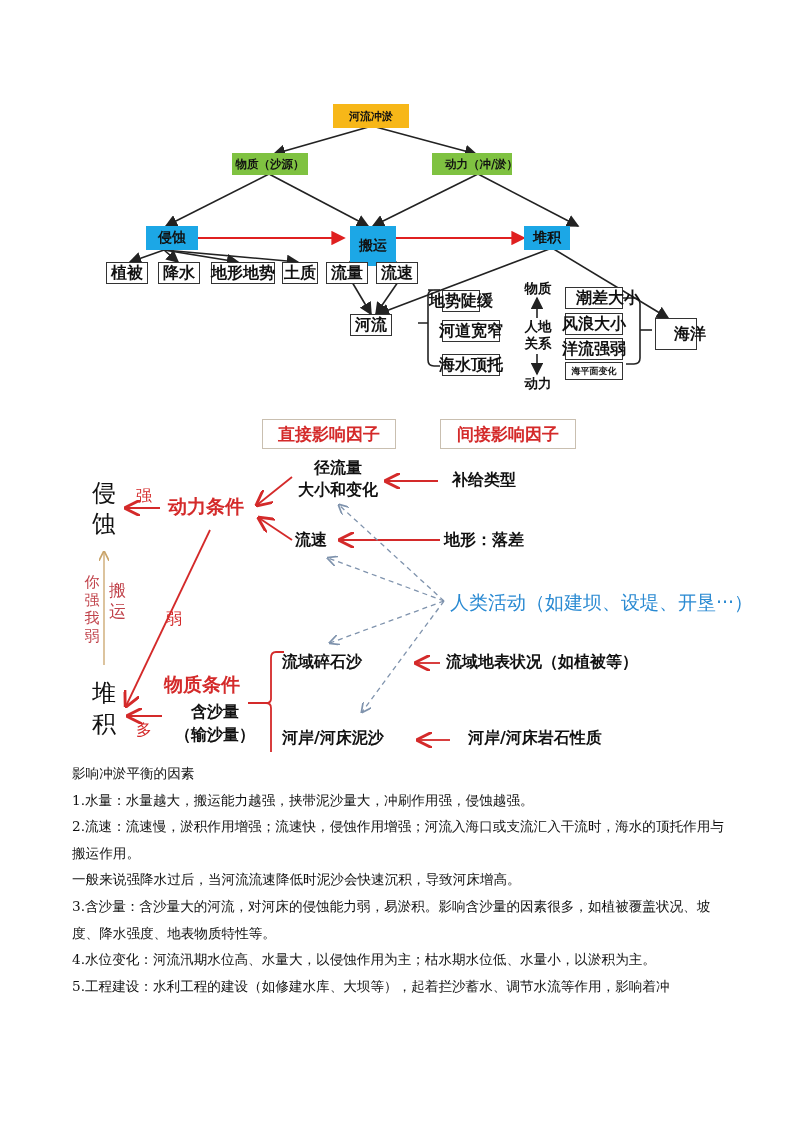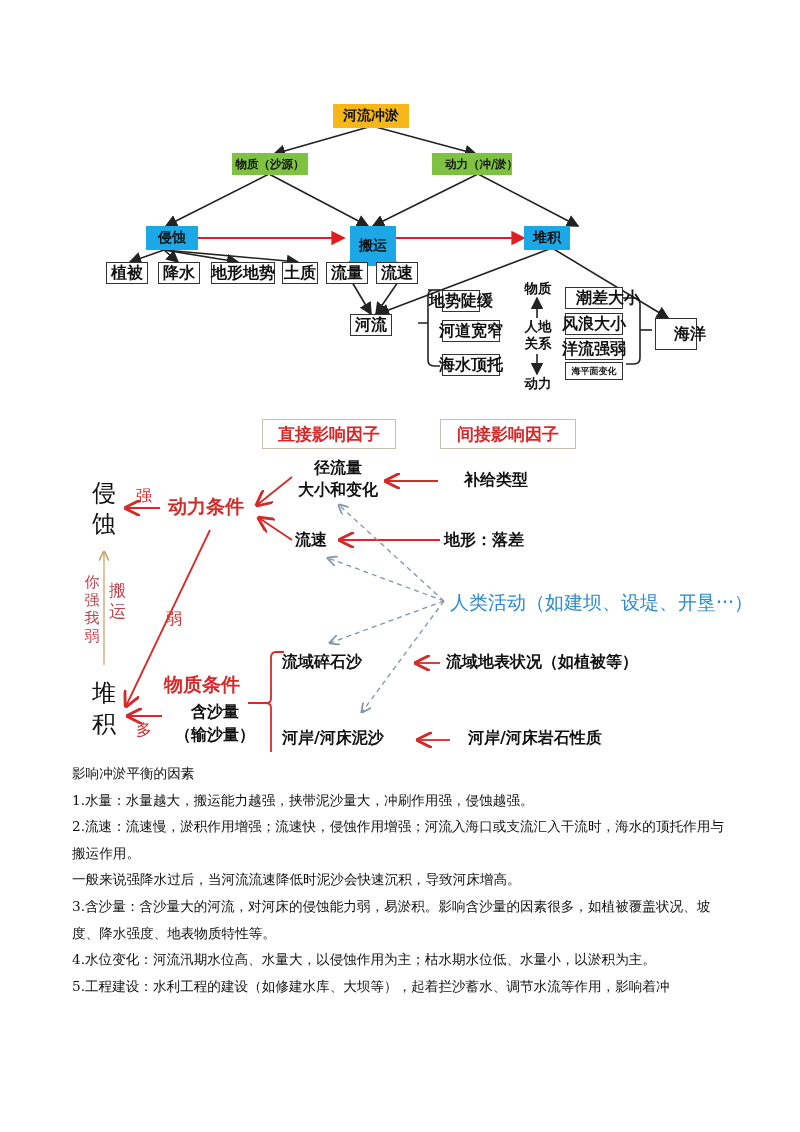--- a/index.html
+++ b/index.html
@@ -1,20 +1,20 @@
 <!DOCTYPE html>
 <html><head>
 <meta charset="utf-8">
 <style>
   html, body { margin: 0; padding: 0; background: #ffffff; }
   body { width: 800px; height: 1132px; position: relative; overflow: hidden;
          font-family: "DejaVu Sans", "Liberation Sans", sans-serif; color: #111; }
   svg.layer { position: absolute; left: 0; top: 0; }
   .box { position: absolute; display: flex; align-items: center; justify-content: center;
-         font-weight: bold; font-size: 14px; color: #111; box-sizing: border-box; white-space: nowrap; }
+         font-weight: bold; font-size: 11px; color: #111; box-sizing: border-box; white-space: nowrap; }
   .yellow { background: #f7b718; }
   .green { background: #7fc241; font-size: 11.5px; }
   .blue { background: #1ca7e6; font-size: 14px; }
   .wbox { background: #fff; border: 1.5px solid #333; font-size: 16px; }
   .vtext { position: absolute; font-weight: bold; font-size: 13.5px; line-height: 17px; text-align: center; color: #111; }
   
   .d2 { position: absolute; white-space: nowrap; }
   .hdr { position: absolute; border: 1px solid #c9bfb0; color: #d42a2a; font-weight: bold; font-size: 17px;
          display: flex; align-items: center; justify-content: center; box-sizing: border-box; background: #fff; }
   .big { font-size: 24px; line-height: 31px; color: #111; }
@@ -195,21 +195,21 @@
     <div>大小和变化</div>
   </div>
   <div class="d2 blk" style="left:295px;top:530px;font-weight:bold;">流速</div>
   <div class="d2 blk" style="left:175px;top:700px;text-align:center;width:80px;line-height:23px;font-weight:bold;">
     <div>含沙量</div>
     <div>（输沙量）</div>
   </div>
   <div class="d2 blk" style="left:282px;top:652px;font-weight:bold;">流域碎石沙</div>
   <div class="d2 blk" style="left:282px;top:728px;font-weight:bold;">河岸/河床泥沙</div>
 
-  <div class="d2 blk" style="left:452px;top:470px;font-weight:bold;margin-left:12px;">补给类型</div>
+  <div class="d2 blk" style="left:452px;top:470px;font-weight:bold;">补给类型</div>
   <div class="d2 blk" style="left:444px;top:530px;font-weight:bold;">地形：落差</div>
   <div class="d2 human" style="left:450px;top:590px;">人类活动（如建坝、设堤、开垦···）</div>
   <div class="d2 blk" style="left:446px;top:652px;font-weight:bold;">流域地表状况（如植被等）</div>
   <div class="d2 blk" style="left:468px;top:728px;font-weight:bold;">河岸/河床岩石性质</div>
 </div>
 
 <div class="text">
   <p>影响冲淤平衡的因素</p>
   <p>1.水量：水量越大，搬运能力越强，挟带泥沙量大，冲刷作用强，侵蚀越强。</p>
   <p>2.流速：流速慢，淤积作用增强；流速快，侵蚀作用增强；河流入海口或支流汇入干流时，海水的顶托作用与搬运作用。</p>

